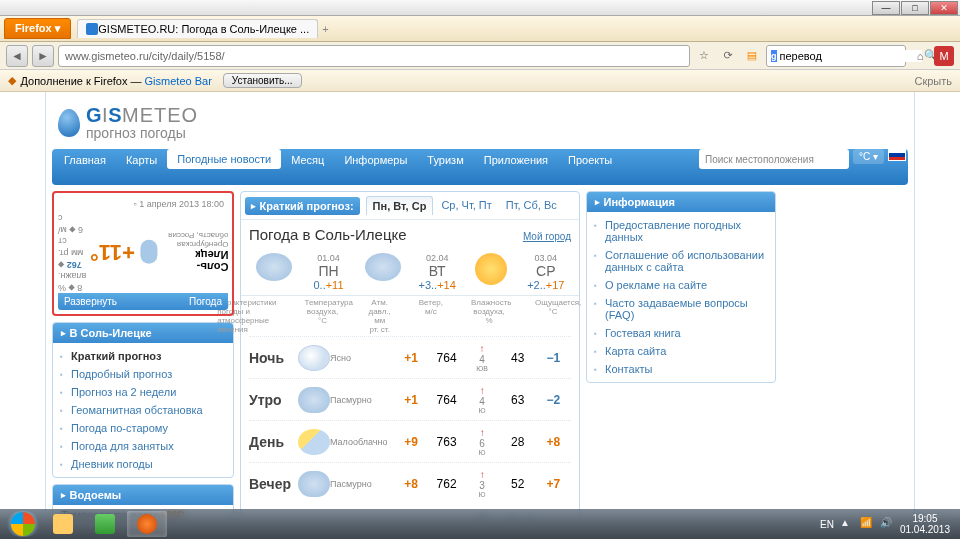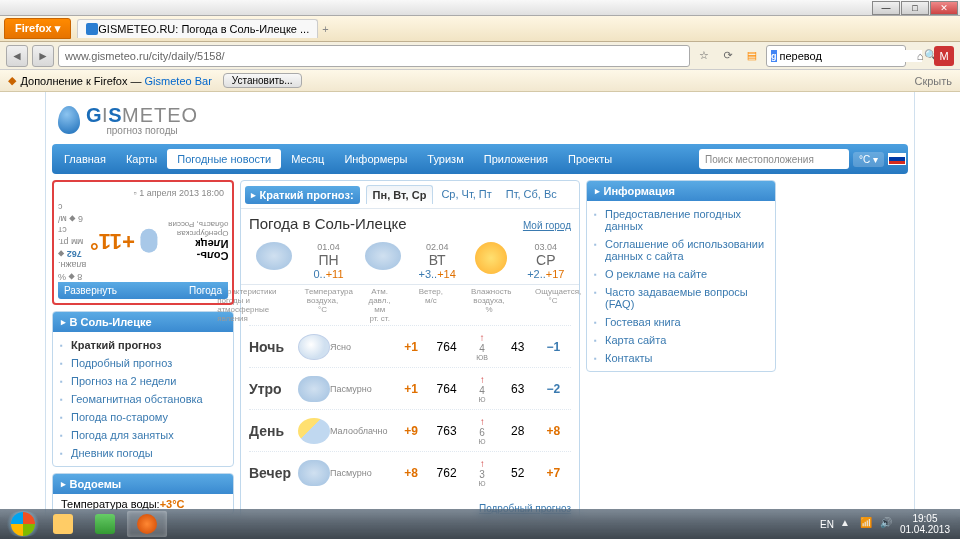--- a/index.html
+++ b/index.html
@@ -33,25 +33,25 @@
 
 
 .page { background: #fff; height: 425px; overflow: hidden; }
 .page-inner { width: 870px; margin: 0 auto; padding-top: 8px; border-left:1px solid #d0e0ee; border-right:1px solid #d0e0ee;}
 .page-header { padding: 4px 12px 8px; display:flex; align-items:center; gap:6px;}
 .logo-text { font-size: 20px; letter-spacing:0.5px;}
 .logo-g { color: #1a6cb8; font-weight: bold; }
 .logo-i { color: #888; }
 .logo-s { color: #1a6cb8; font-weight: bold; }
 .logo-m { color: #888; font-weight:300; letter-spacing:1px;}
-.logo-sub { font-size: 10px; color: #888; text-align:center; margin-top:-2px;}
+.logo-sub { font-size: 14px; color: #888; text-align:left; margin-top:-2px;}
 .logo-drop { width:22px; height:28px; background: radial-gradient(circle at 40% 30%, #8cc4f0, #1a6cb8); border-radius: 50% 50% 50% 50% / 60% 60% 40% 40%; position:relative;}
 
 
-.nav { display: flex; background: linear-gradient(#4ca0e0, #2678c0); border-radius: 4px; margin: 0 6px; height: 30px; align-items: center; padding: 0 2px; }
+.nav { display: flex; background: linear-gradient(#4ca0e0, #2678c0); border-radius: 4px; margin: 0 6px; height: 36px; align-items: flex-start; padding: 0 2px; }
 .nav-item { color: #fff; padding: 5px 10px; font-size: 11px; cursor: pointer; }
 .nav-item.news { background: #fff; color: #2678c0; border-radius: 3px; padding: 4px 10px; }
 .nav-search { margin-left: auto; background: #fff; border-radius: 3px; height: 20px; width: 150px; padding: 0 6px; font-size: 10px; color: #888; display:flex; align-items:center;}
 .nav-unit { background: rgba(255,255,255,0.2); color: #fff; padding: 2px 6px; margin-left: 4px; border-radius: 3px; font-size: 10px;}
 .nav-flag { width: 18px; height: 12px; background: linear-gradient(#fff 33%, #0039a6 33% 66%, #d52b1e 66%); margin-left: 4px; border:1px solid #fff;}
 
 
 .cols { display: flex; gap: 6px; padding: 6px; }
 .col-left { width: 182px; }
 .col-mid { width: 340px; }

